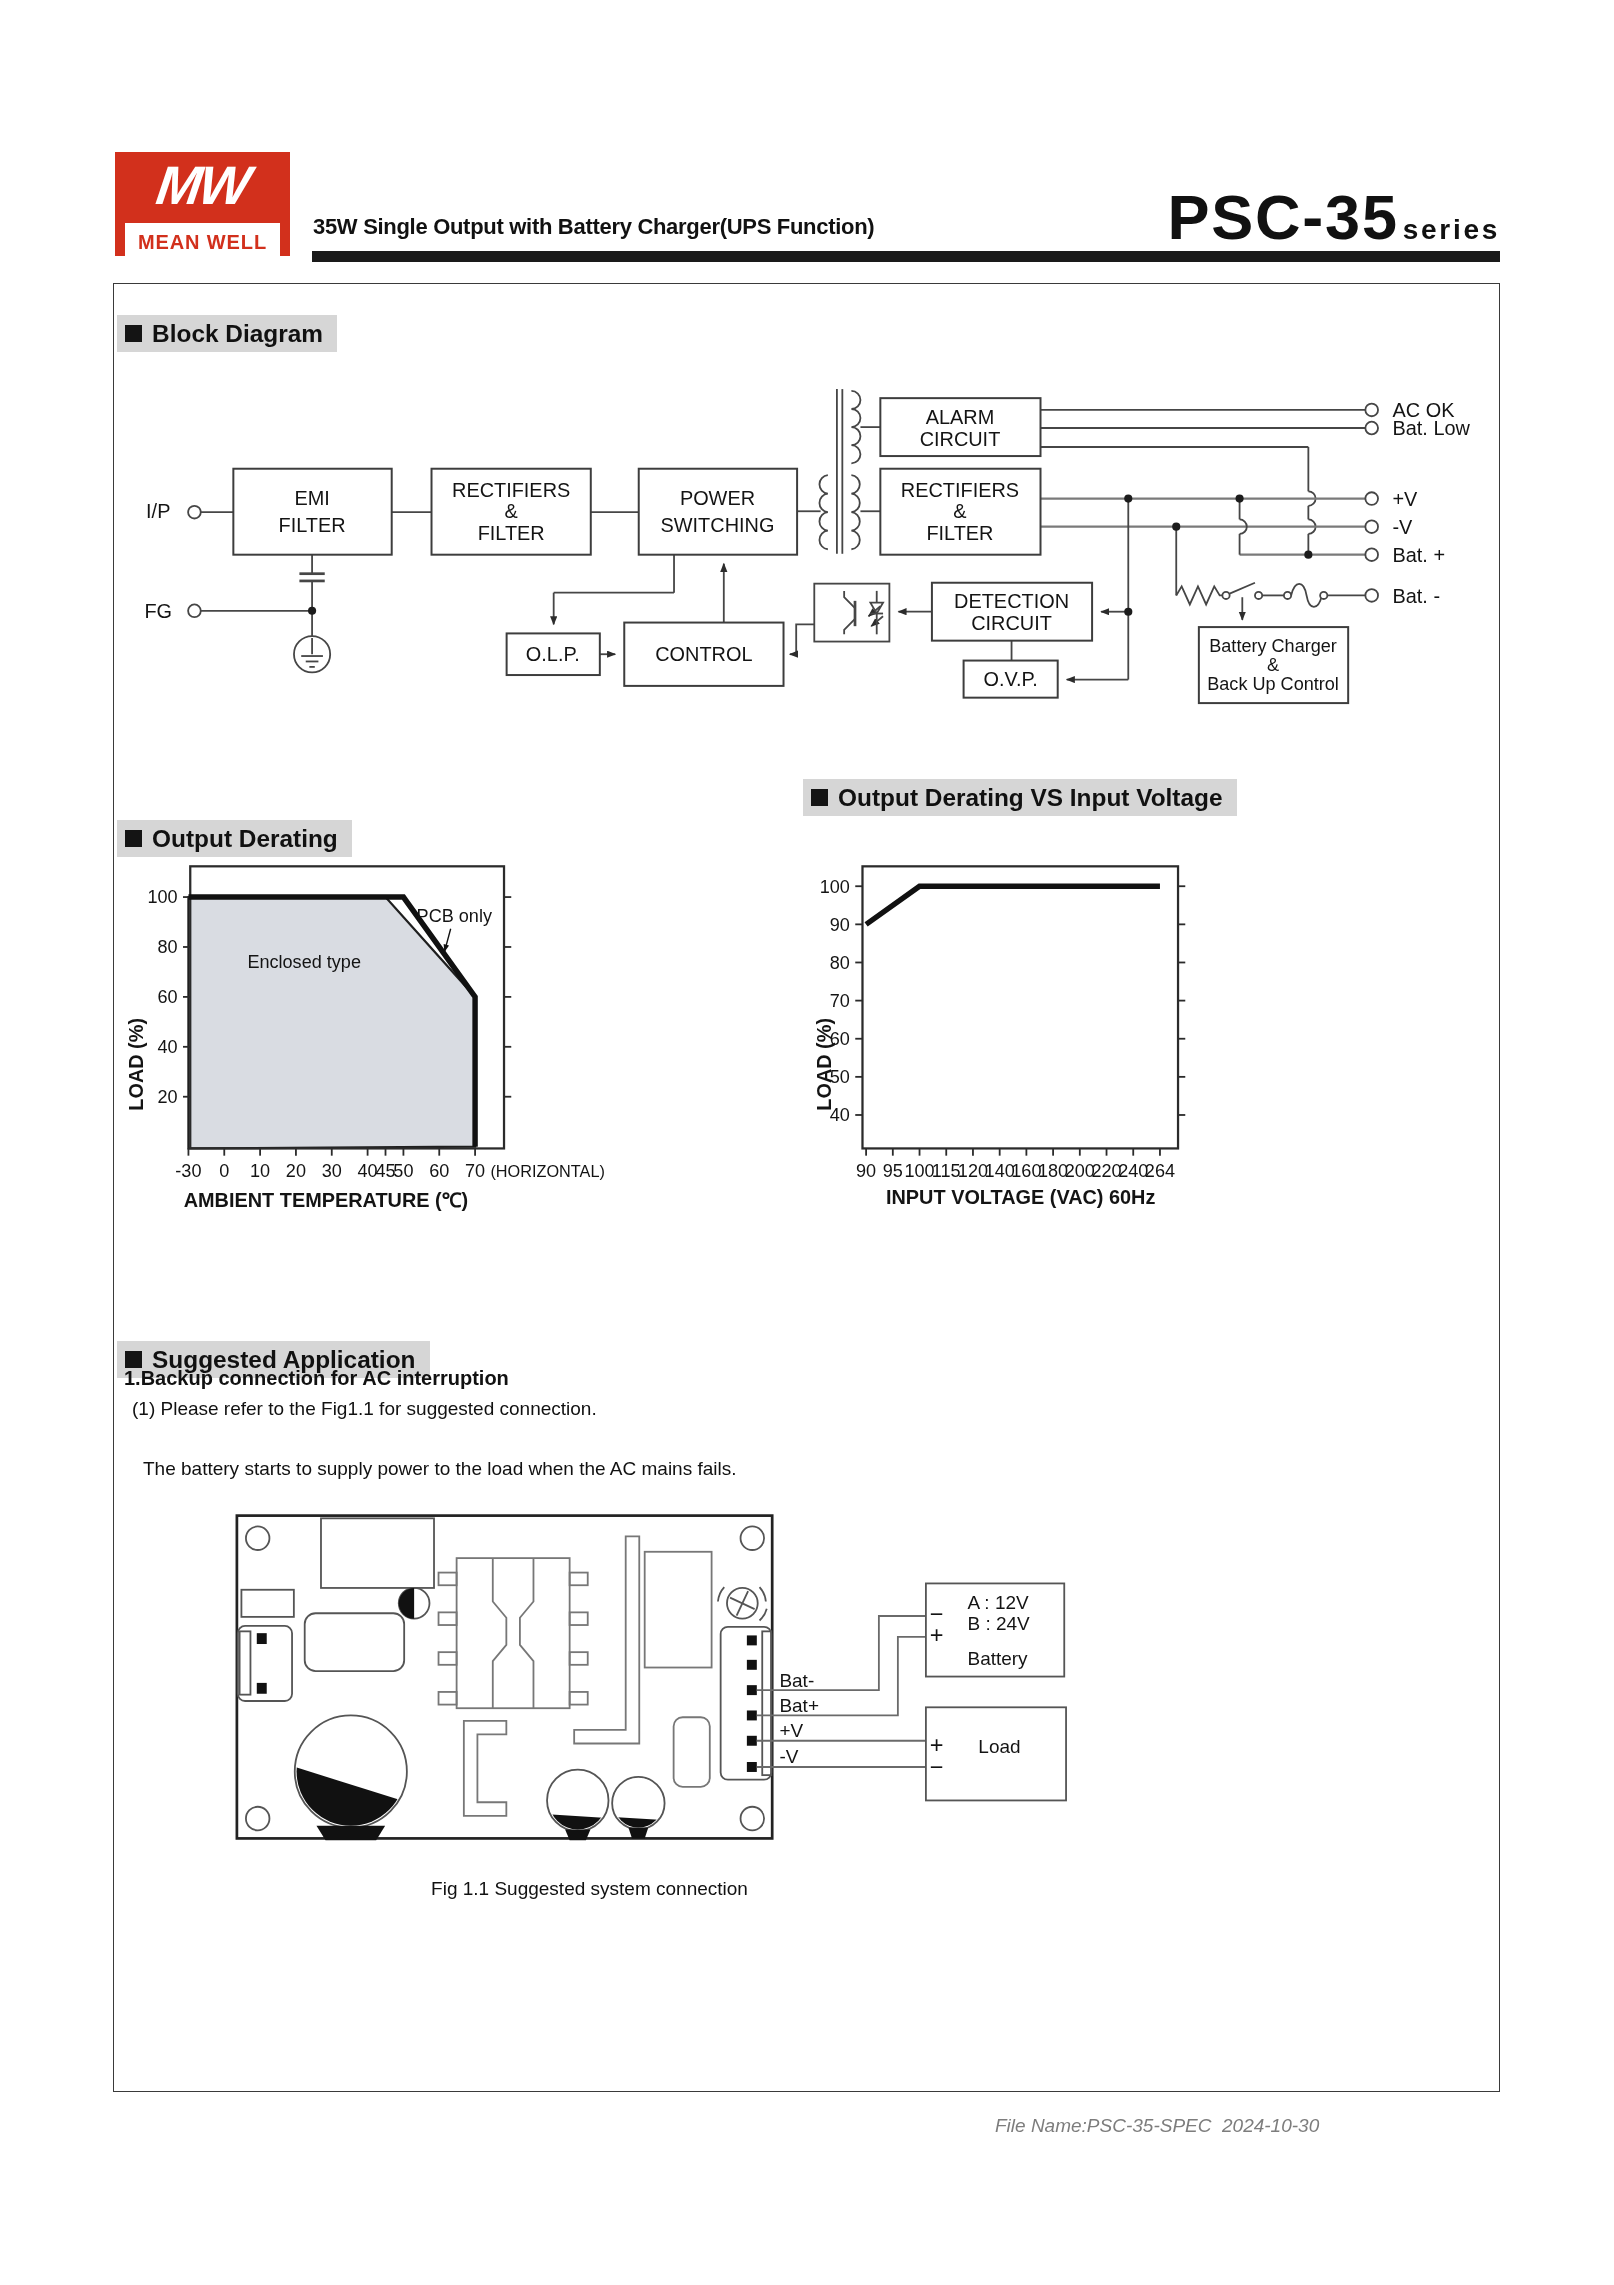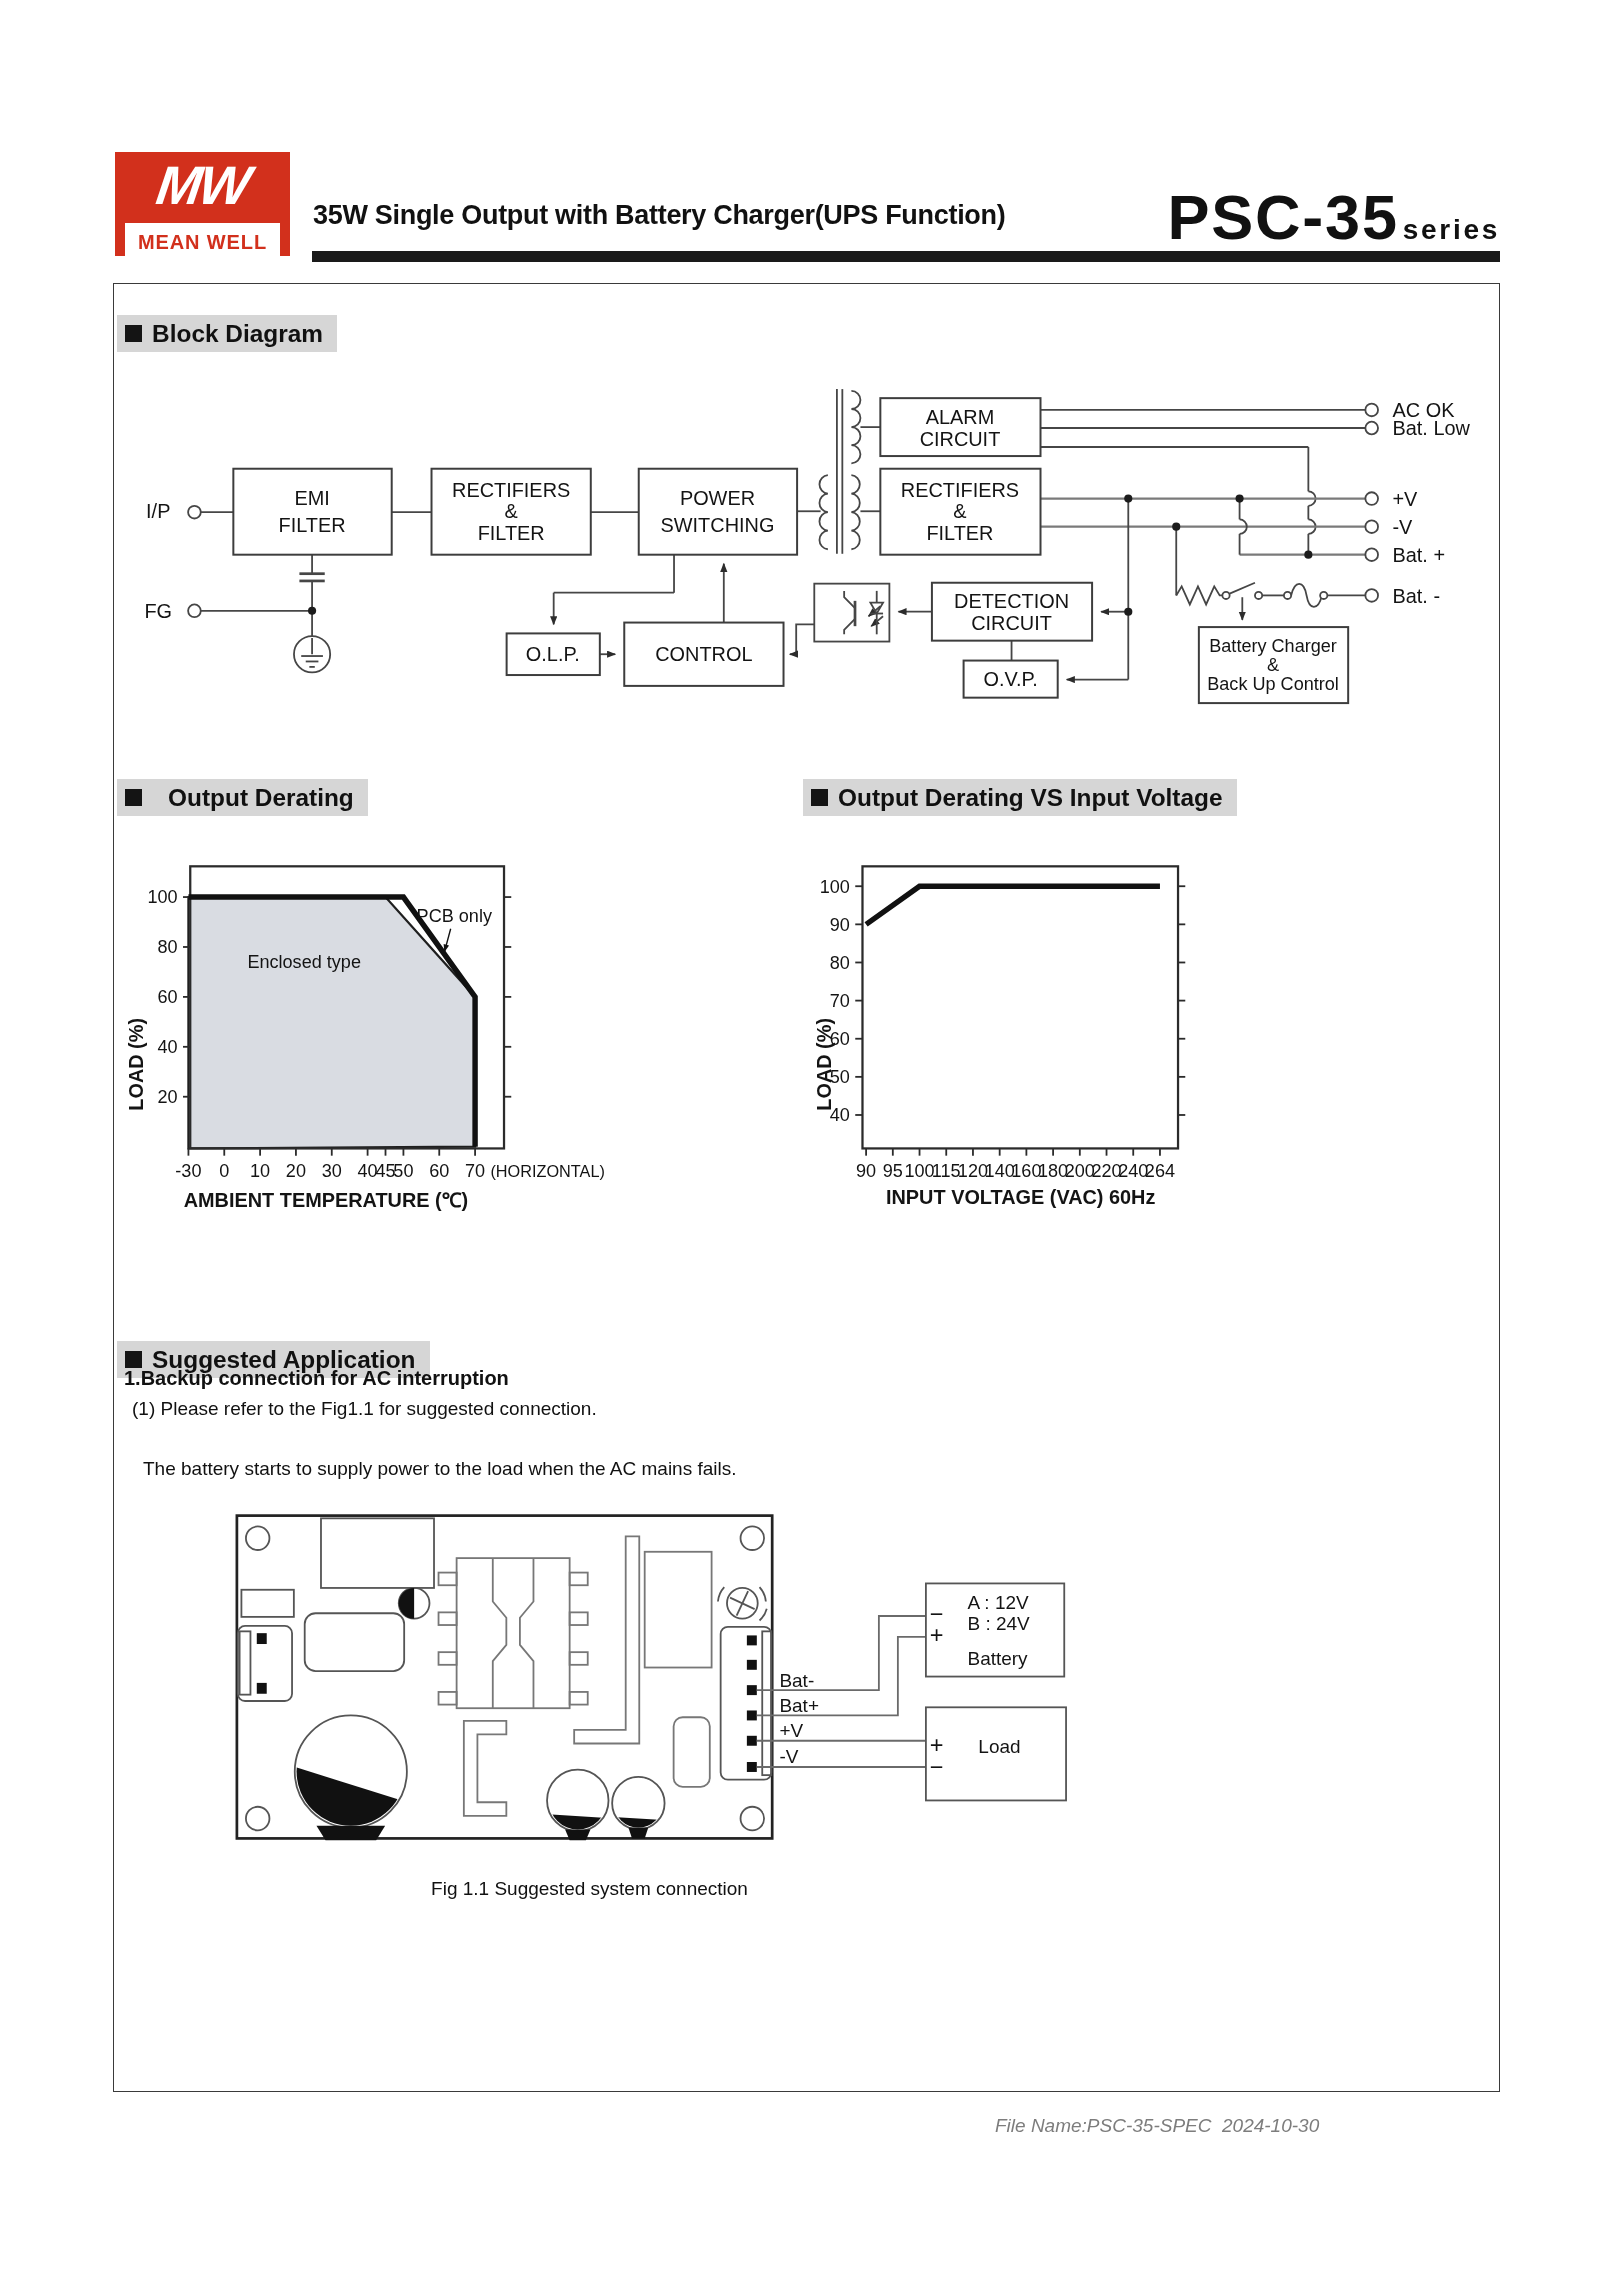--- a/index.html
+++ b/index.html
@@ -6,21 +6,21 @@
   #page{position:relative;width:1615px;height:2285px;background:#ffffff;
         font-family:"Liberation Sans", sans-serif;color:#111;overflow:hidden;}
   .abs{position:absolute;}
   
   #logo{left:115px;top:152px;width:175px;height:104px;}
   #logo .mw{position:absolute;left:0;top:1.8px;width:100%;text-align:center;
      font-style:italic;font-weight:bold;font-size:54px;color:#fff;transform:skewX(-8deg);letter-spacing:-2.7px;}
   #logo .strip{position:absolute;left:10px;right:10px;top:71px;height:39px;background:#fff;
      display:flex;align-items:center;justify-content:center;}
   #logo .strip span{font-weight:bold;font-size:20px;letter-spacing:0.9px;}
-  #doc-title{left:313px;top:200px;font-size:27px;font-weight:bold;letter-spacing:-0.3px;}
+  #doc-title{left:313px;top:214px;font-size:22px;font-weight:bold;letter-spacing:-0.3px;}
   #series-wrap{left:1122px;top:181px;width:378px;text-align:right;white-space:nowrap;}
   #series-name{font-size:63px;font-weight:bold;letter-spacing:1.8px;}
   #series-suffix{font-size:28px;font-weight:bold;letter-spacing:2.7px;}
   #title-bar{left:312px;top:251px;width:1188px;height:11px;background:#1a1a1a;}
   #content-border{left:113px;top:283px;width:1385px;height:1807px;border:1.8px solid #3a3a3a;}
   .sec-header{display:inline-flex;align-items:center;background:#d6d6d6;padding:4.5px 14.5px 4.5px 8.1px;}
   .sec-header .bullet{width:17px;height:17px;background:#141414;margin-right:10px;flex:0 0 auto;}
   .sec-header .txt{font-weight:bold;font-size:24.4px;white-space:nowrap;}
   .body-line{font-size:19px;white-space:nowrap;}
   .bold{font-weight:bold;}
@@ -46,21 +46,21 @@
     <span id="series-suffix">series</span>
   </div>
   <div class="abs" id="title-bar"></div>
 
   <div class="abs" id="content-border"></div>
 
   <div class="abs sec-header" style="left:117px;top:315px;">
     <span class="bullet"></span>
     <span class="txt">Block Diagram</span>
   </div>
-  <div class="abs sec-header" style="left:117px;top:779px;gap:16px;">
+  <div class="abs sec-header" style="left:117px;top:820px;">
     <span class="bullet"></span>
     <span class="txt">Output Derating</span>
   </div>
   <div class="abs sec-header" style="left:803px;top:779px;">
     <span class="bullet"></span>
     <span class="txt">Output Derating VS Input Voltage</span>
   </div>
   <div class="abs sec-header" style="left:117px;top:1297px;margin-top:44px;">
     <span class="bullet"></span>
     <span class="txt">Suggested Application</span>

